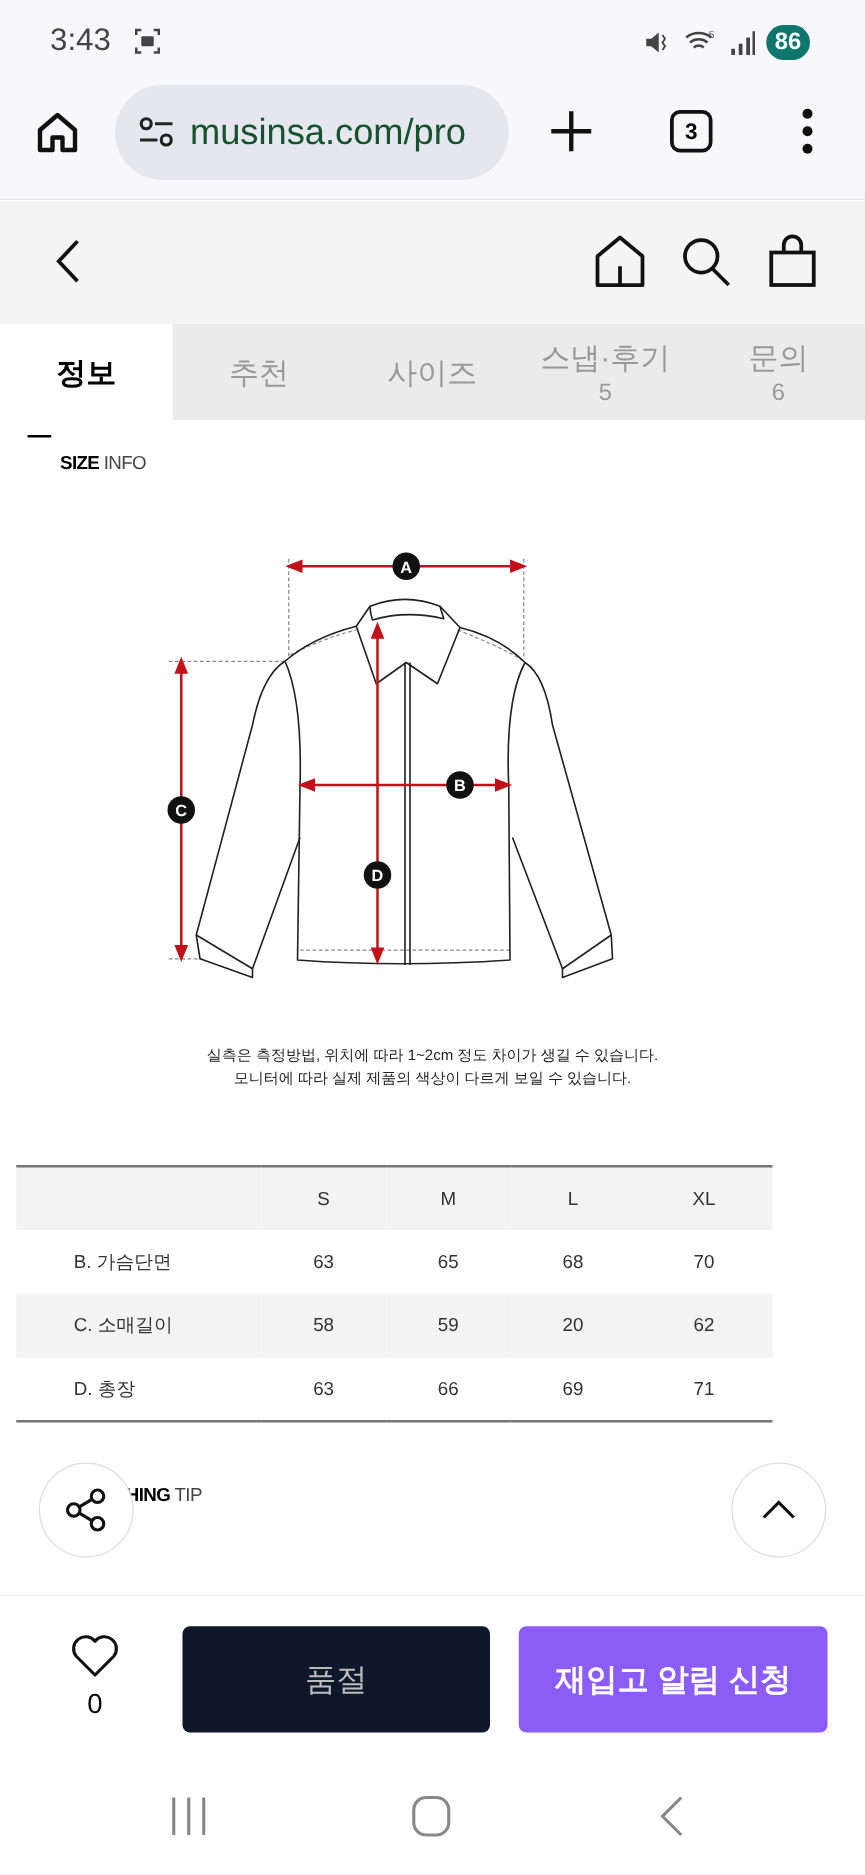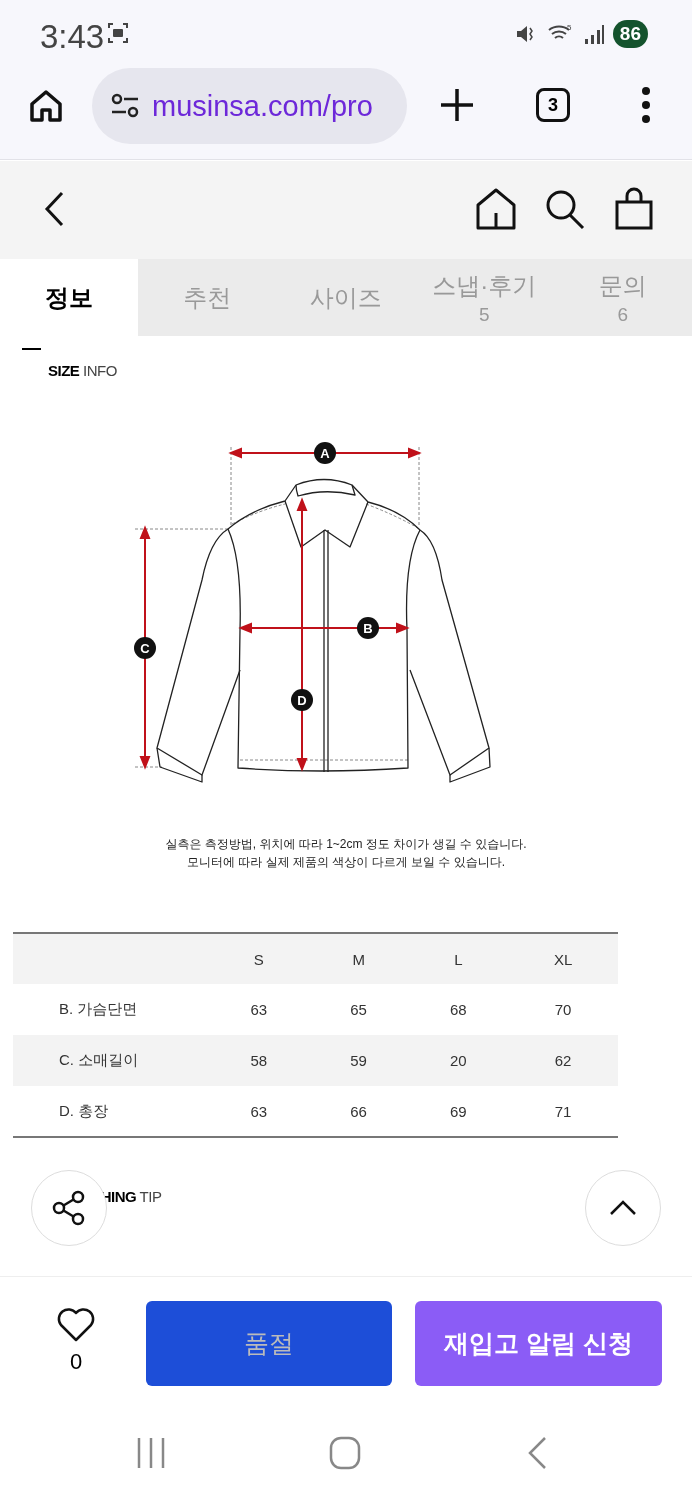--- a/index.html
+++ b/index.html
@@ -1,30 +1,30 @@
 <!DOCTYPE html>
 <html><head>
 <meta charset="utf-8">
 <style>
   * { box-sizing: border-box; margin: 0; padding: 0; }
   html, body { width: 692px; height: 1500px; overflow: hidden; background: #fff; }
   body { font-family: "Liberation Sans", "DejaVu Sans", sans-serif; color: #000; position: relative; }
 
   
   .status-bar { position: absolute; top: 0; left: 0; width: 692px; height: 66px; background: #f7f7fc; }
-  .status-time { position: absolute; left: 40px; top: 18px; font-size: 33px; color: #444; }
+  .status-time { position: absolute; left: 40px; top: 18px; font-size: 25px; color: #444; }
   .status-screenshot { position: absolute; left: 107px; top: 22px; width: 22px; height: 22px; }
   .status-right { position: absolute; right: 44px; top: 20px; display: flex; align-items: center; gap: 8px; }
-  .battery { background: #14532d; color: #fff; border-radius: 14px; font-size: 19px; font-weight: bold; padding: 1px 7px; height: 28px; line-height: 26px; }
+  .battery { background: #0f766e; color: #fff; border-radius: 14px; font-size: 19px; font-weight: bold; padding: 1px 7px; height: 28px; line-height: 26px; }
 
   
   .browser-bar { position: absolute; top: 66px; left: 0; width: 692px; height: 94px; background: #f7f7fc; border-bottom: 1px solid #e2e2e8; }
   .browser-home { position: absolute; left: 28px; top: 22px; width: 36px; height: 36px; }
   .url-pill { position: absolute; left: 92px; top: 2px; width: 315px; height: 76px; border-radius: 38px; background: #e6e6ee; display: flex; align-items: center; padding-left: 18px; }
-  .url-text { font-size: 29px; color: #6d28d9; margin-left: 12px; white-space: nowrap; overflow: hidden; }
+  .url-text { font-size: 29px; color: #14532d; margin-left: 12px; white-space: nowrap; overflow: hidden; }
   .browser-plus { position: absolute; left: 438px; top: 20px; width: 38px; height: 38px; }
   .tabs-count { position: absolute; left: 536px; top: 22px; width: 34px; height: 34px; border: 3px solid #111; border-radius: 8px; font-size: 18px; font-weight: bold; text-align: center; line-height: 28px; }
   .browser-menu { position: absolute; left: 638px; top: 20px; width: 16px; height: 38px; }
 
   
   .site-header { position: absolute; top: 161px; left: 0; width: 692px; height: 98px; background: #f4f4f4; }
   .back-btn { position: absolute; left: 40px; top: 28px; width: 30px; height: 40px; }
   .hdr-icon { position: absolute; top: 26px; width: 44px; height: 44px; }
 
   
@@ -50,21 +50,21 @@
   .size-table tr.shade { background: #f3f3f3; }
   .size-table td.label { text-align: left; padding-left: 46px; width: 196px; }
 
   
   .fab { position: absolute; width: 76px; height: 76px; border-radius: 50%; border: 1px solid #ddd; background: #fff; display: flex; align-items: center; justify-content: center; cursor: pointer; }
 
   
   .bottom-bar { position: absolute; top: 1276px; left: 0; width: 692px; height: 124px; background: #fff; border-top: 1px solid #eee; }
   .like { position: absolute; left: 56px; top: 30px; width: 40px; text-align: center; }
   .like-count { font-size: 22px; margin-top: 2px; }
-  .soldout-btn { position: absolute; left: 146px; top: 24px; width: 246px; height: 85px; background: #1d4ed8; border-radius: 6px; color: #bbb; font-size: 25px; display: flex; align-items: center; justify-content: center; }
+  .soldout-btn { position: absolute; left: 146px; top: 24px; width: 246px; height: 85px; background: #0f172a; border-radius: 6px; color: #bbb; font-size: 25px; display: flex; align-items: center; justify-content: center; }
   .restock-btn { position: absolute; left: 415px; top: 24px; width: 247px; height: 85px; background: #8b5cf6; border-radius: 6px; color: #fff; font-size: 25px; font-weight: bold; display: flex; align-items: center; justify-content: center; }
 
   
   .nav-bar { position: absolute; top: 1400px; left: 0; width: 692px; height: 100px; background: #fff; }
   .nav-icon { position: absolute; top: 36px; height: 34px; }
 </style>
 </head>
 <body>
 
 <div class="status-bar">

